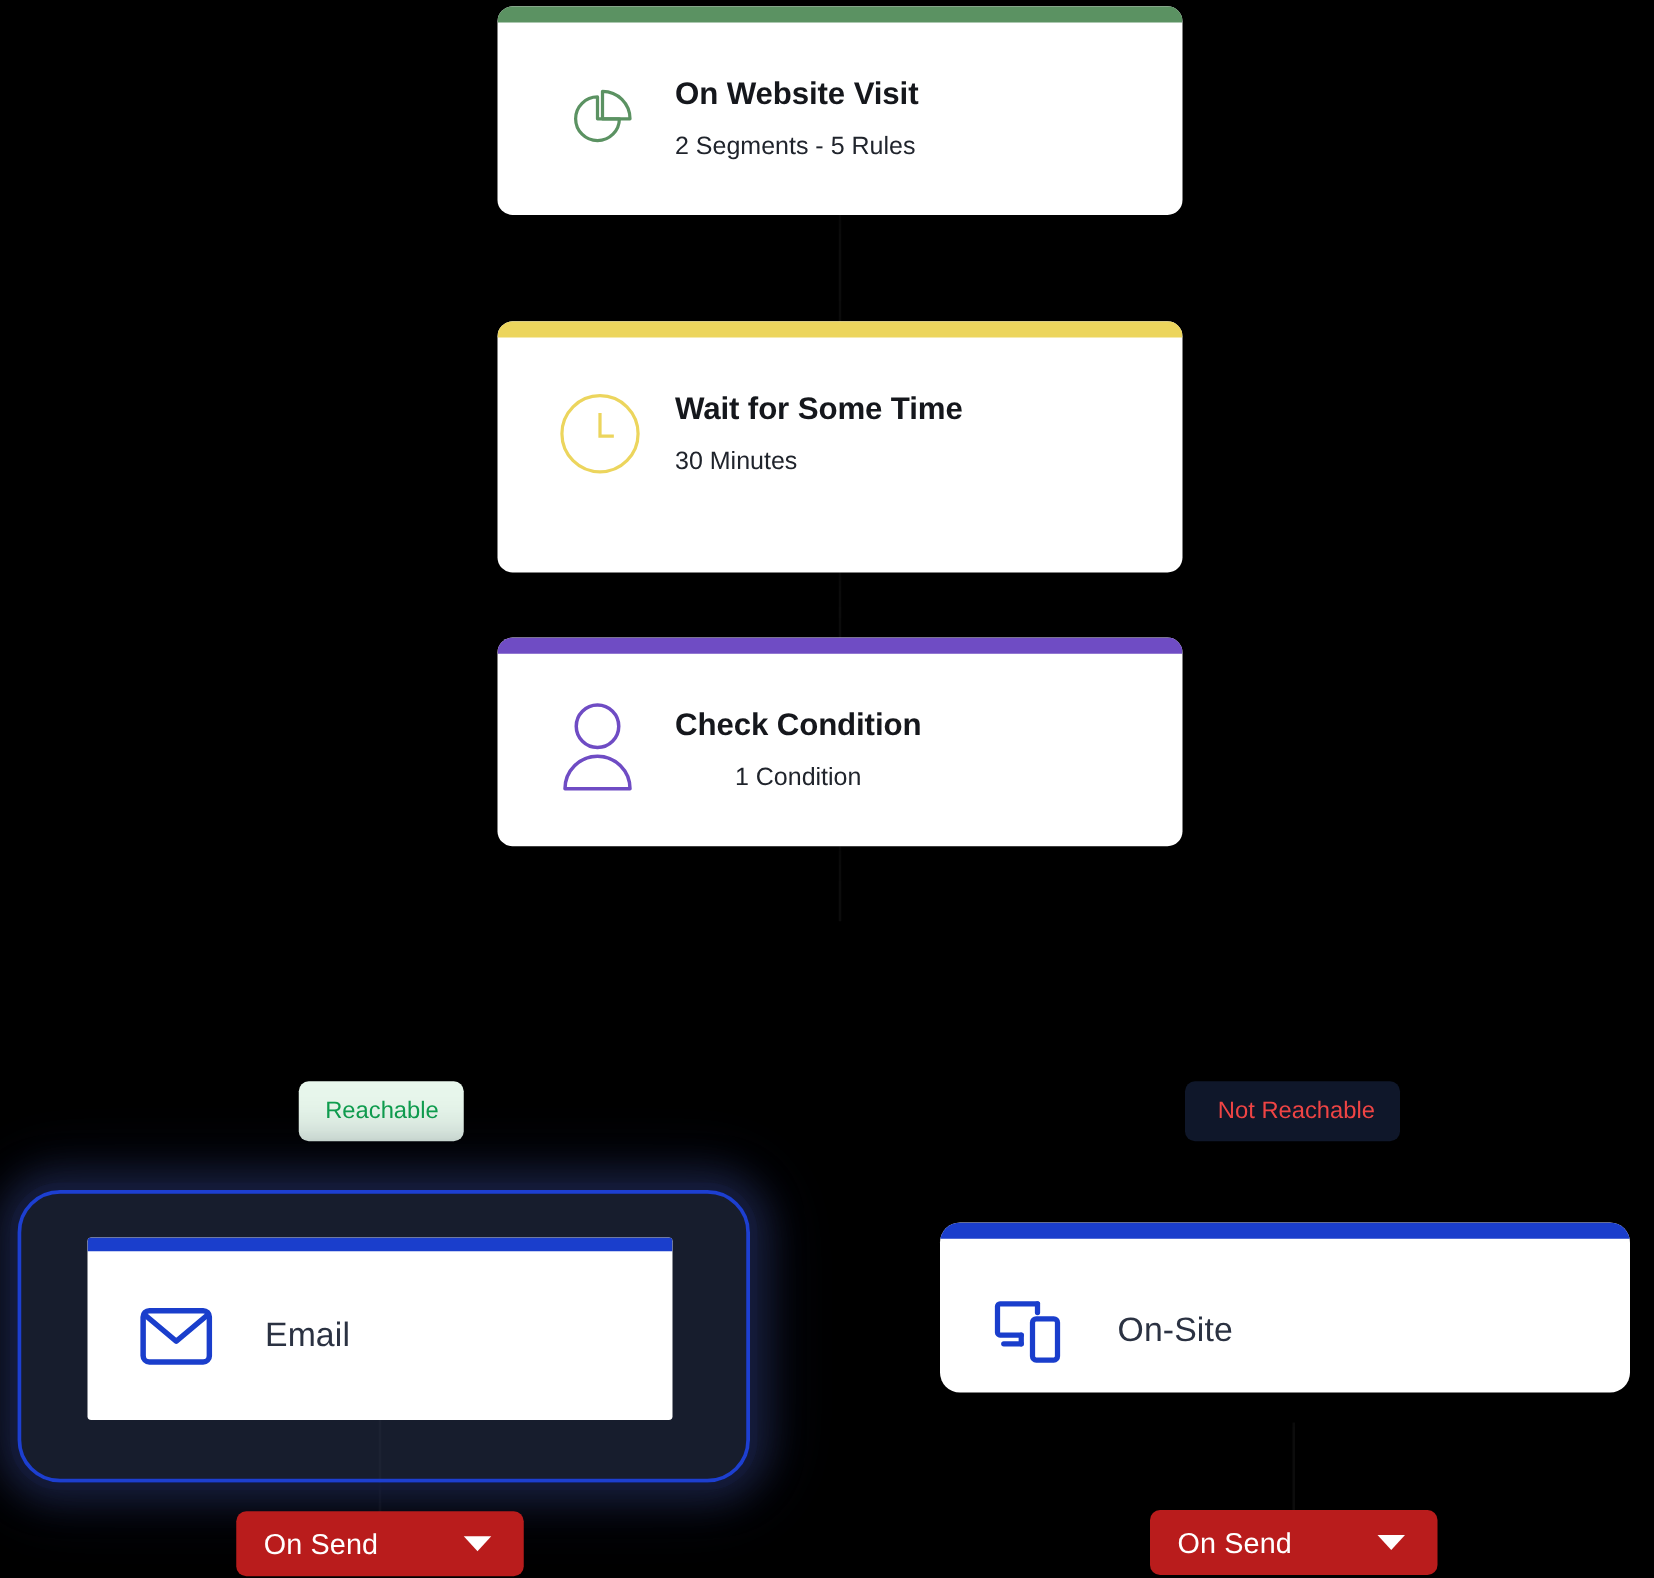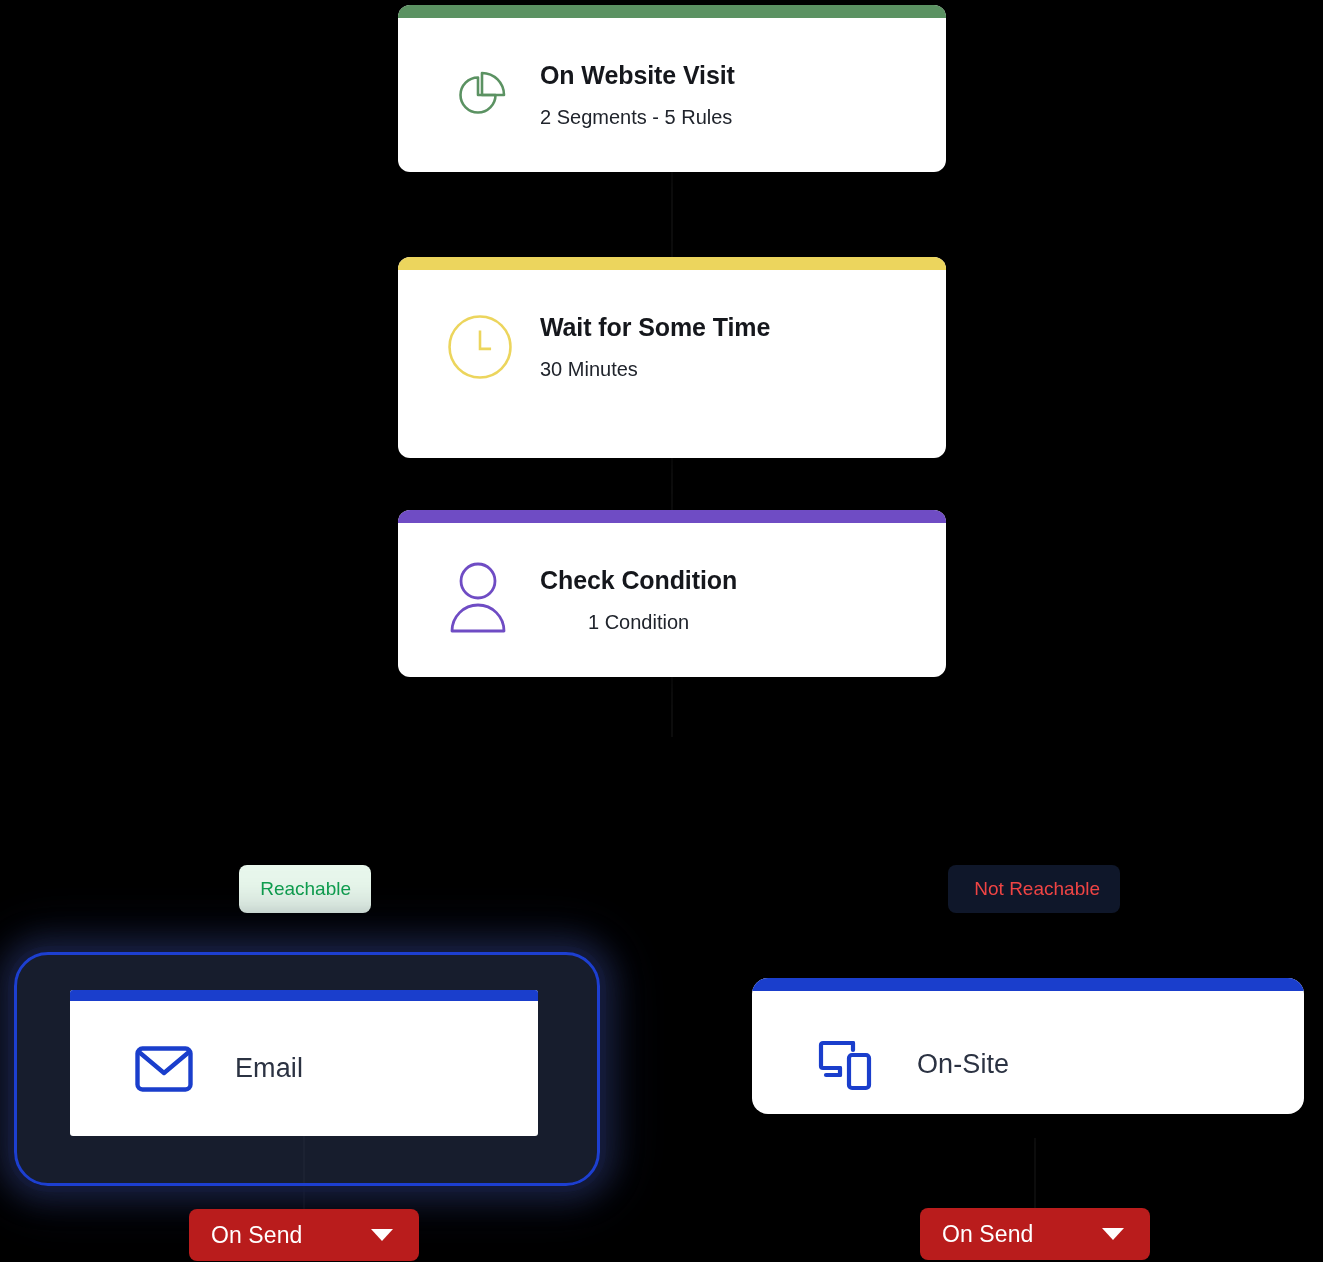--- a/index.html
+++ b/index.html
@@ -78,21 +78,21 @@
   #node-wait .node-body { height: 154px; }
 
   
   #node-condition { left: 398px; top: 510px; width: 548px; height: 167px; }
   #node-condition .node-body { height: 154px; text-align: center; }
 
   
   .channel-body {
     display: flex;
     align-items: center;
-    padding-left: 63px;
+    padding-left: 40px;
     box-sizing: border-box;
     height: 146px;
   }
   .channel-icon {
     flex: 0 0 auto;
     width: 62px;
     height: 62px;
     display: flex;
     align-items: center;
     justify-content: center;

